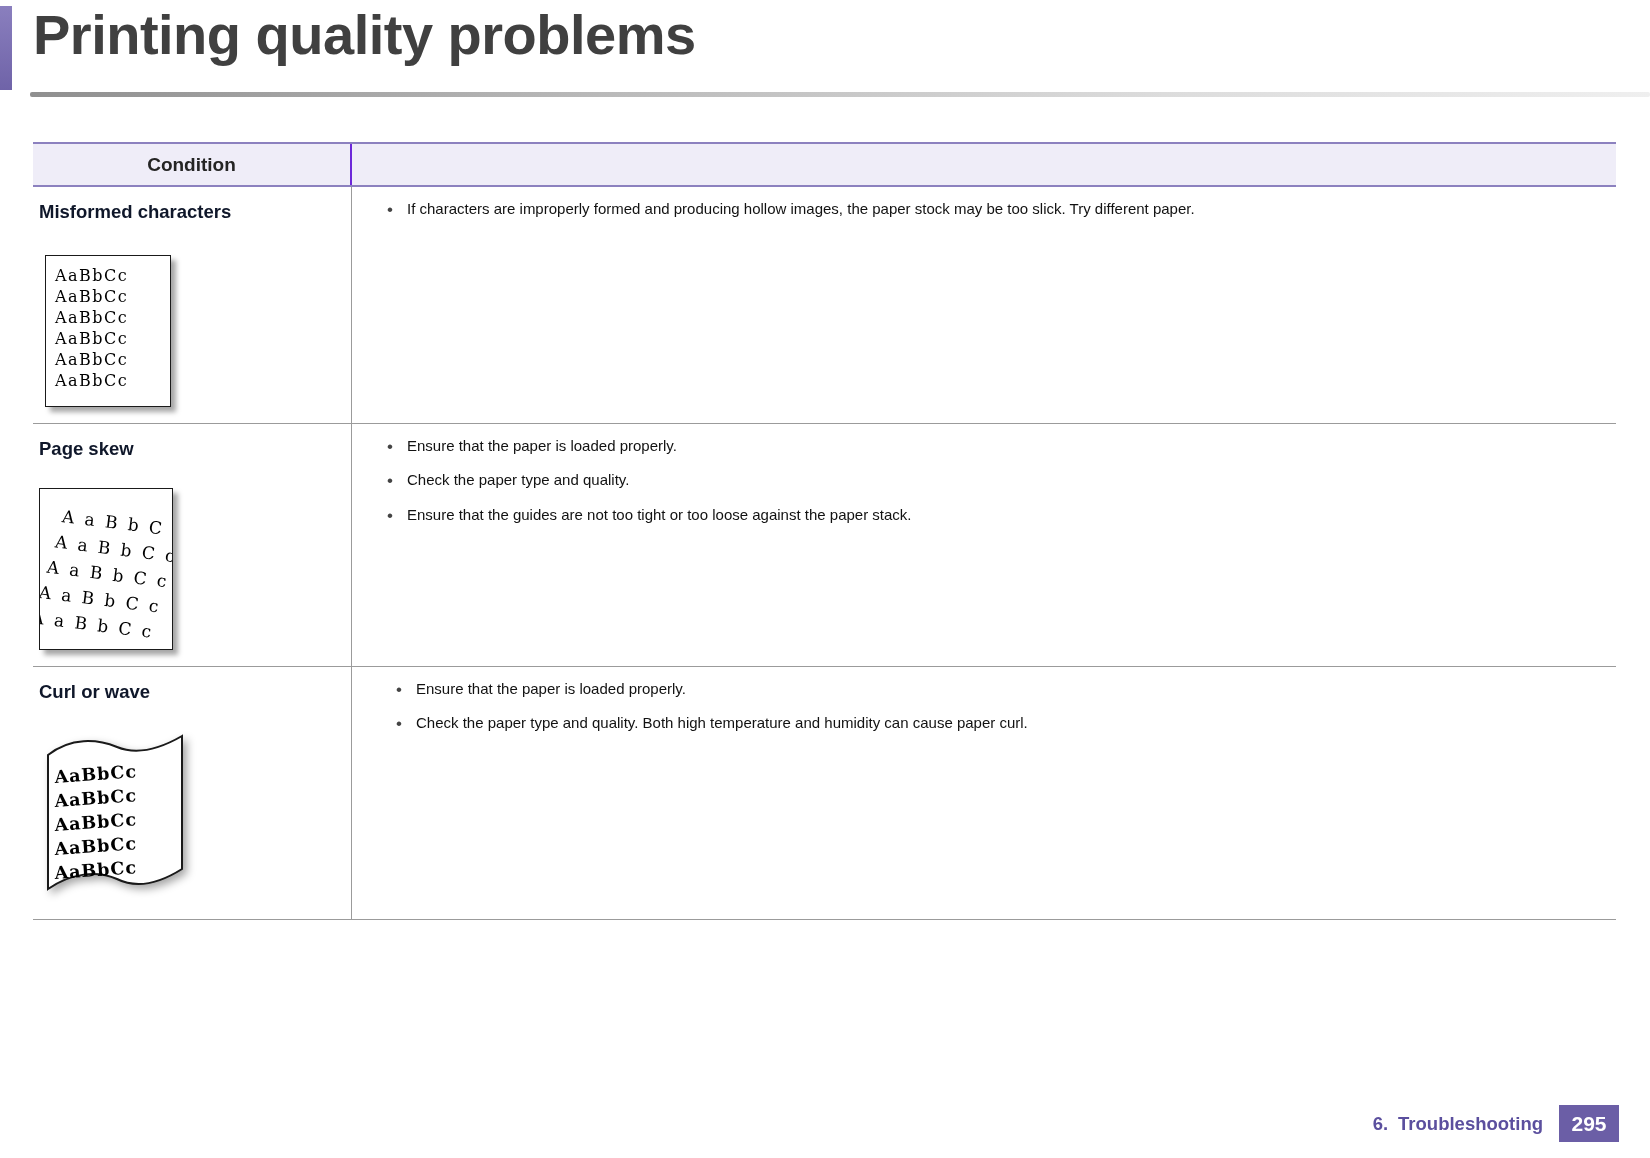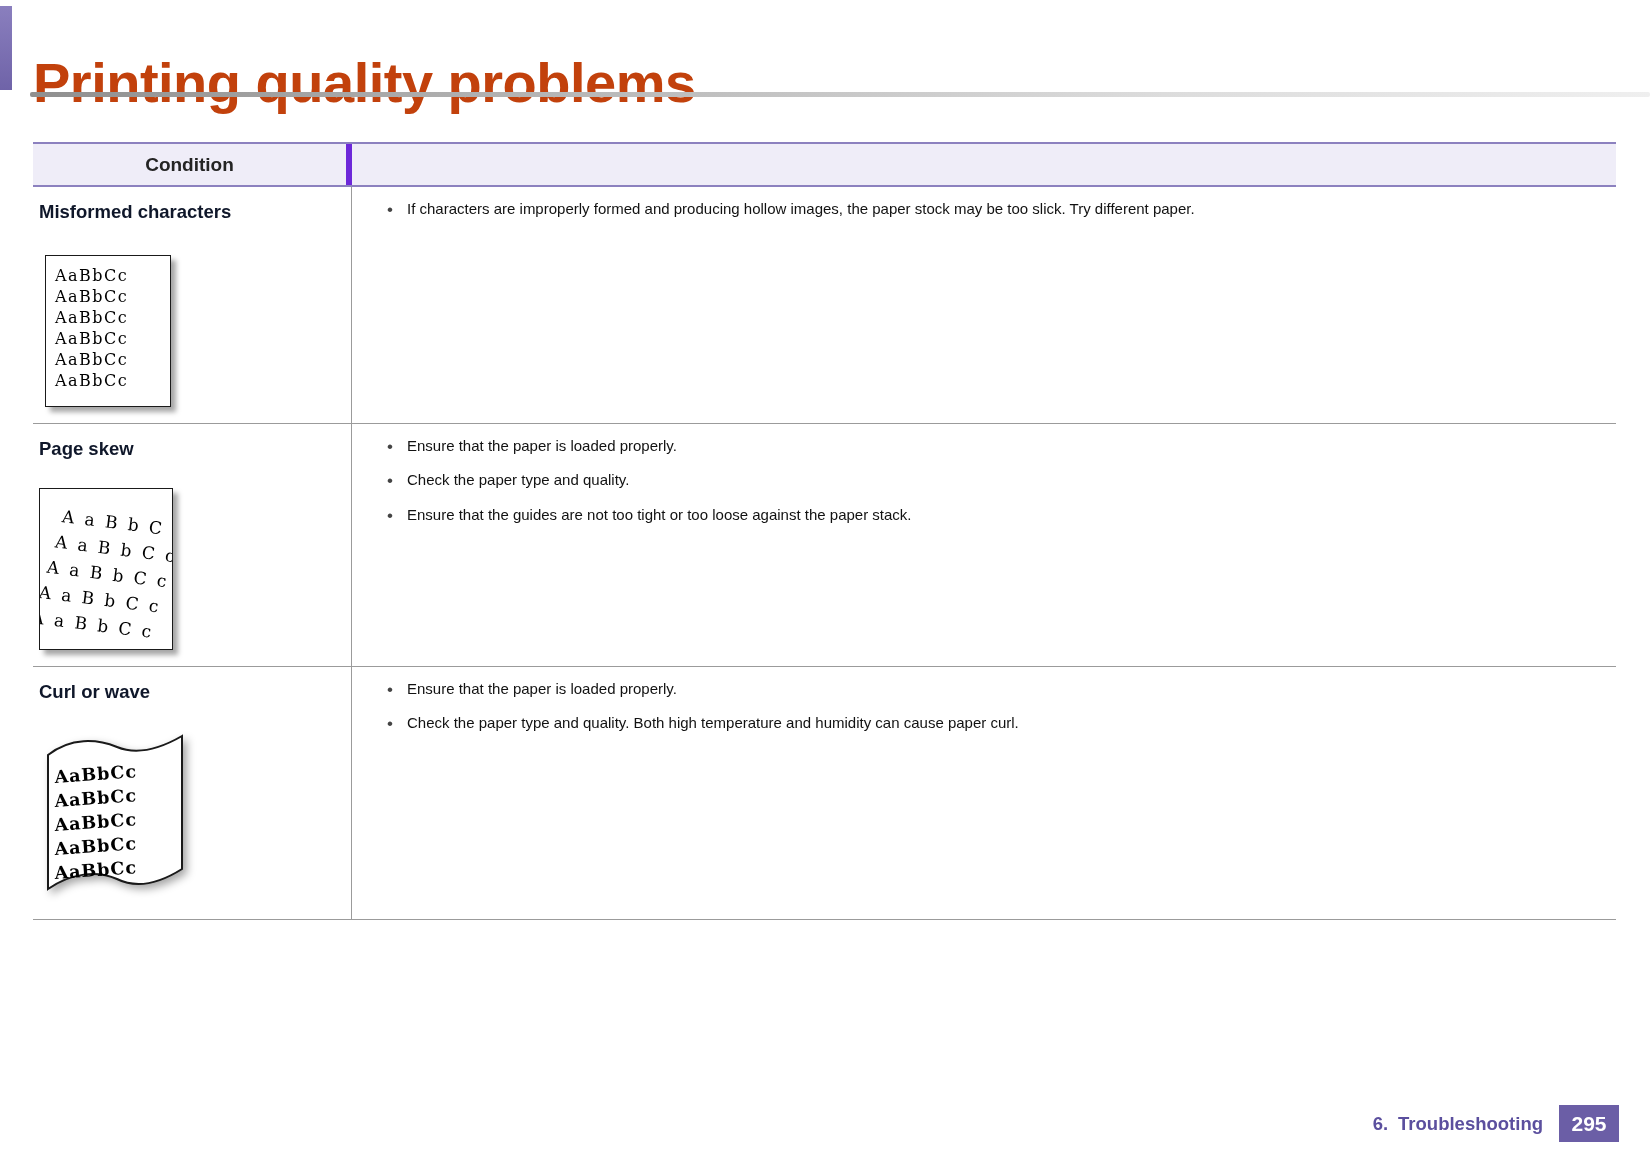--- a/index.html
+++ b/index.html
@@ -20,22 +20,21 @@
     left:0; top:6px;
     width:12px; height:84px;
     background:linear-gradient(to bottom, #8a7fbe, #6f63a8);
   }
   .page-title {
     position:absolute;
     left:33px; top:2px;
     font-size:56px;
     font-weight:bold;
     letter-spacing:-0.5px;
-    color:#c2410c;
-    margin-top:48px;
+    color:#404040;
   }
   .title-rule {
     position:absolute;
     left:30px; right:0;
     top:92px;
     height:5px;
     background:linear-gradient(to right, #8f8f8f, #b9b9b9 35%, #dcdcdc 70%, #efefef);
     border-radius:2px;
   }
 
@@ -54,28 +53,28 @@
     border-bottom:2px solid #8c81bf;
     height:45px;
     align-items:center;
   }
   .t-header .h-cell {
     text-align:center;
     font-weight:bold;
     font-size:19px;
     color:#242424;
   }
-  .t-header .h-cell:first-child { border-right:6px solid #6d28d9; height:100%; line-height:41px; }
+  .t-header .h-cell:first-child { border-right:2px solid #6d28d9; height:100%; line-height:41px; }
 
   .t-row {
     display:grid;
     grid-template-columns:319px 1fr;
     border-bottom:1px solid #9b9b9b;
   }
-  .t-row:last-child { border-bottom:none; }
+  .t-row:last-child { border-bottom:none;gap:9px; }
   .row-1 { min-height:234px; }
   .row-2 { min-height:238px; }
   .row-3 { min-height:249px; }
 
   .cond-cell {
     padding:14px 10px 16px 6px;
     border-right:1px solid #9b9b9b;
   }
   .cond-label {
     font-weight:bold;

